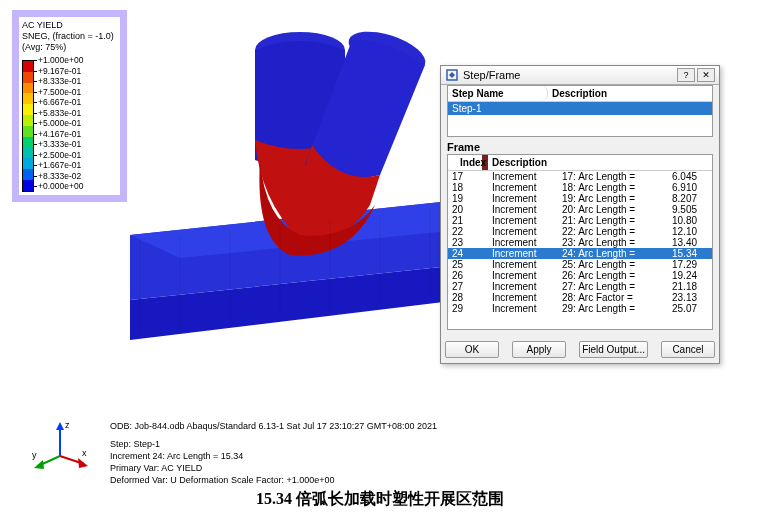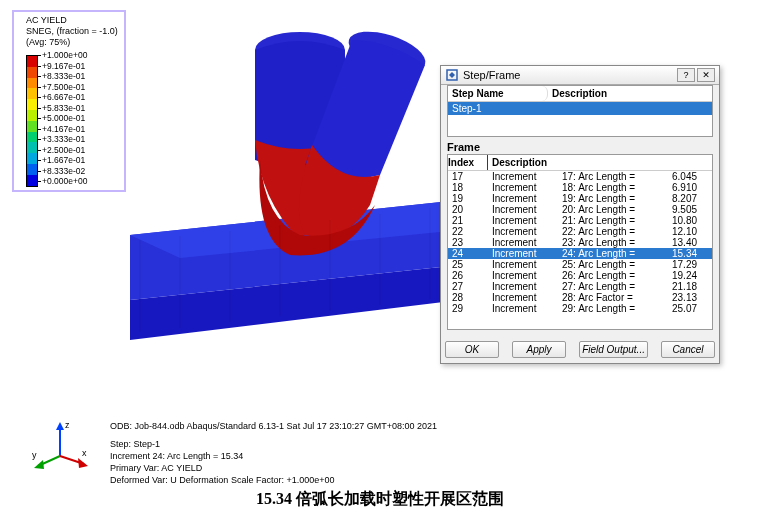--- a/index.html
+++ b/index.html
@@ -1,18 +1,18 @@
 <!DOCTYPE html>
 <html><head>
 <meta charset="utf-8">
 <style>
   * { box-sizing: border-box; margin: 0; padding: 0; }
   body { width: 760px; height: 515px; background: #fff; font-family: Arial, sans-serif; position: relative; overflow: hidden; font-size: 10px; }
   
-  .legend { position: absolute; top: 10px; left: 12px; border: 2px solid #c4b5fd; padding: 3px 6px 3px 12px; background: #fff; z-index: 10; }
+  .legend { position: absolute; top: 10px; left: 12px; border: 7px solid #c4b5fd; padding: 3px 6px 3px 3px; background: #fff; z-index: 10; }
   .legend-title { font-size: 9px; line-height: 11px; }
   .legend-body { display: flex; margin-top: 2px; }
   .legend-bar { width: 12px; display: flex; flex-direction: column; border: 1px solid #000; margin-top: 5px; }
   .legend-seg { flex: 1; }
   .legend-ticks { font-size: 8.5px; line-height: 10.5px; padding-left: 4px; }
   .legend-ticks div { white-space: nowrap; position: relative; }
   .legend-ticks div::before { content: ""; position: absolute; left: -4px; top: 50%; width: 3px; height: 1px; background: #000; }
   
   .viewport { position: absolute; top: 10px; left: 80px; width: 560px; height: 380px; }
   
@@ -33,31 +33,31 @@
   .step-list { margin: 0 6px; background: #fff; border: 1px solid #999; }
   .step-head { display: flex; font-weight: bold; font-size: 10px; border-bottom: 1px solid #ccc; }
   .step-head div:first-child { width: 100px; padding: 2px 4px; border-right: 1px solid #ddd; border-radius: 6px; }
   .step-head div:last-child { flex: 1; padding: 2px 4px; }
   .step-body { height: 34px; }
   .step-row { padding: 1px 4px; font-size: 10px; background: #2a7bd0; color: #fff; }
   
   .frame-wrap { margin: 0 6px 6px 6px; }
   .frame-list { background: #fff; border: 1px solid #999; height: 176px; overflow: hidden; position: relative; }
   .frame-head { display: flex; font-weight: bold; font-size: 10px; border-bottom: 1px solid #ccc; position: sticky; top: 0; background: #fff; }
-  .frame-head div:nth-child(1) { width: 40px; padding: 2px 0; border-right: 1px solid #7f1d1d; }
+  .frame-head div:nth-child(1) { width: 40px; padding: 2px 12px; border-right: 6px solid #7f1d1d; }
   .frame-head div:nth-child(2) { flex: 1; padding: 2px 4px; }
   .frame-body-outer { height: 145px; overflow-y: auto; overflow-x: hidden; }
   .frame-row { display: flex; font-size: 10px; }
   .frame-row.sel { background: #2a7bd0; color: #fff; }
   .frame-row div:nth-child(1) { width: 40px; padding: 0 4px; }
   .frame-row div:nth-child(2) { width: 70px; padding: 0 4px; }
   .frame-row div:nth-child(3) { flex: 1; padding: 0 4px; }
   .frame-row div:nth-child(4) { width: 44px; padding: 0 4px; }
 
-  .dialog-buttons { display: flex; justify-content: space-around; padding: 5px 4px; gap: 13px; font-style: italic; }
+  .dialog-buttons { display: flex; justify-content: space-around; padding: 5px 4px; gap: 13px; }
   .dbtn { flex: 1; border: 1px solid #999; background: linear-gradient(#fefefe,#e8e8e8); padding: 2px 2px; font-size: 10px; text-align: center; cursor: pointer; white-space: nowrap; border-radius: 2px; }
   
   ::-webkit-scrollbar { width: 15px; }
   ::-webkit-scrollbar-track { background: #eee; border-left: 1px solid #ccc; }
   ::-webkit-scrollbar-thumb { background: #ccc; border: 1px solid #aaa; }
 </style>
 </head>
 <body>
 
 <div class="legend">

